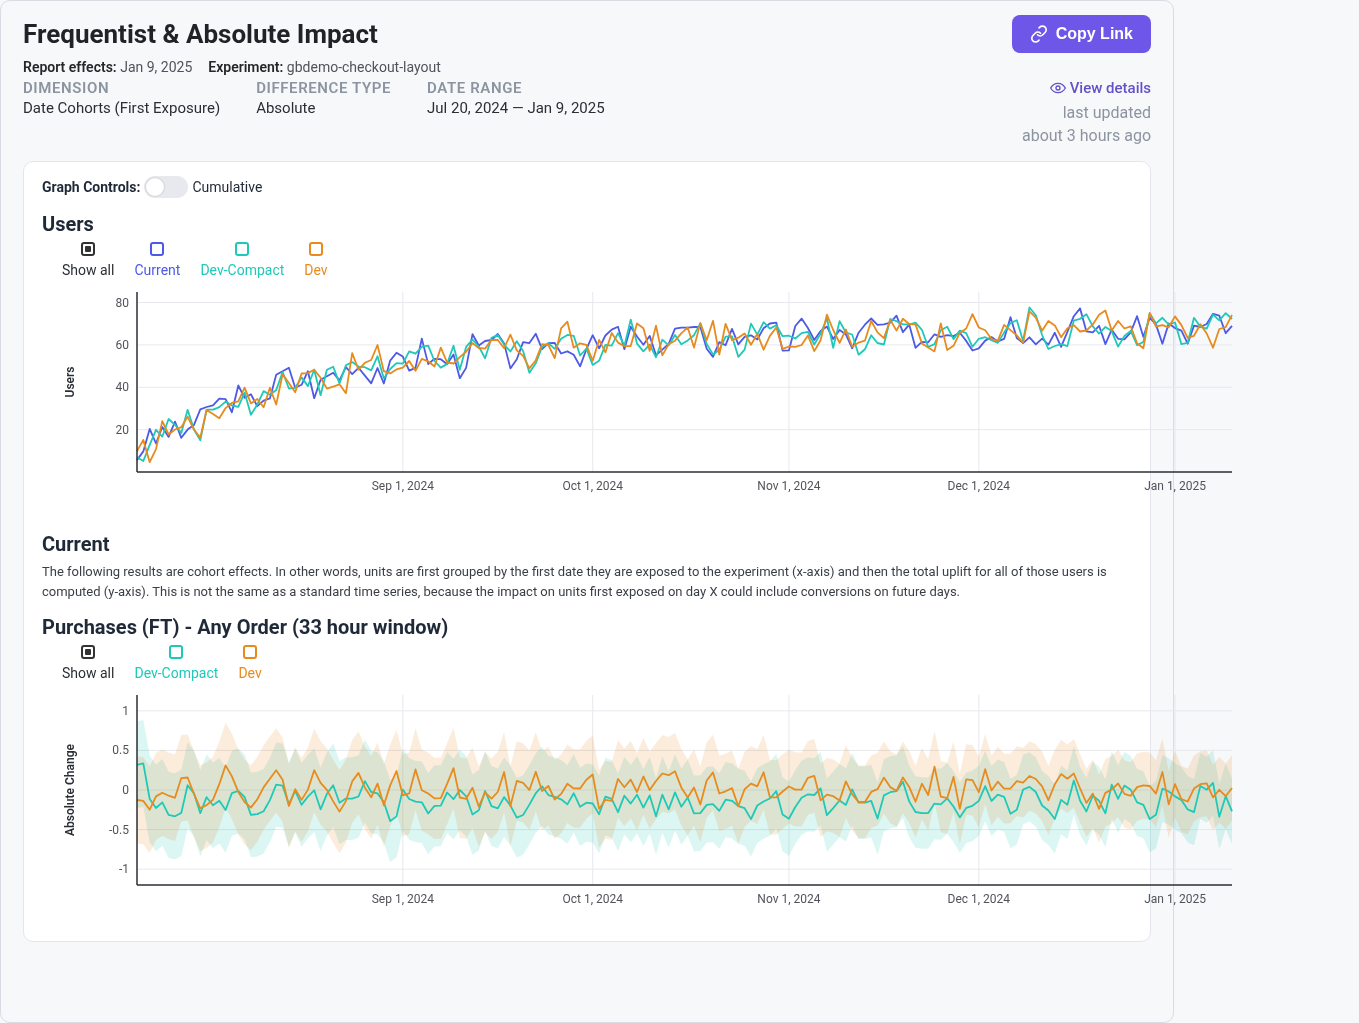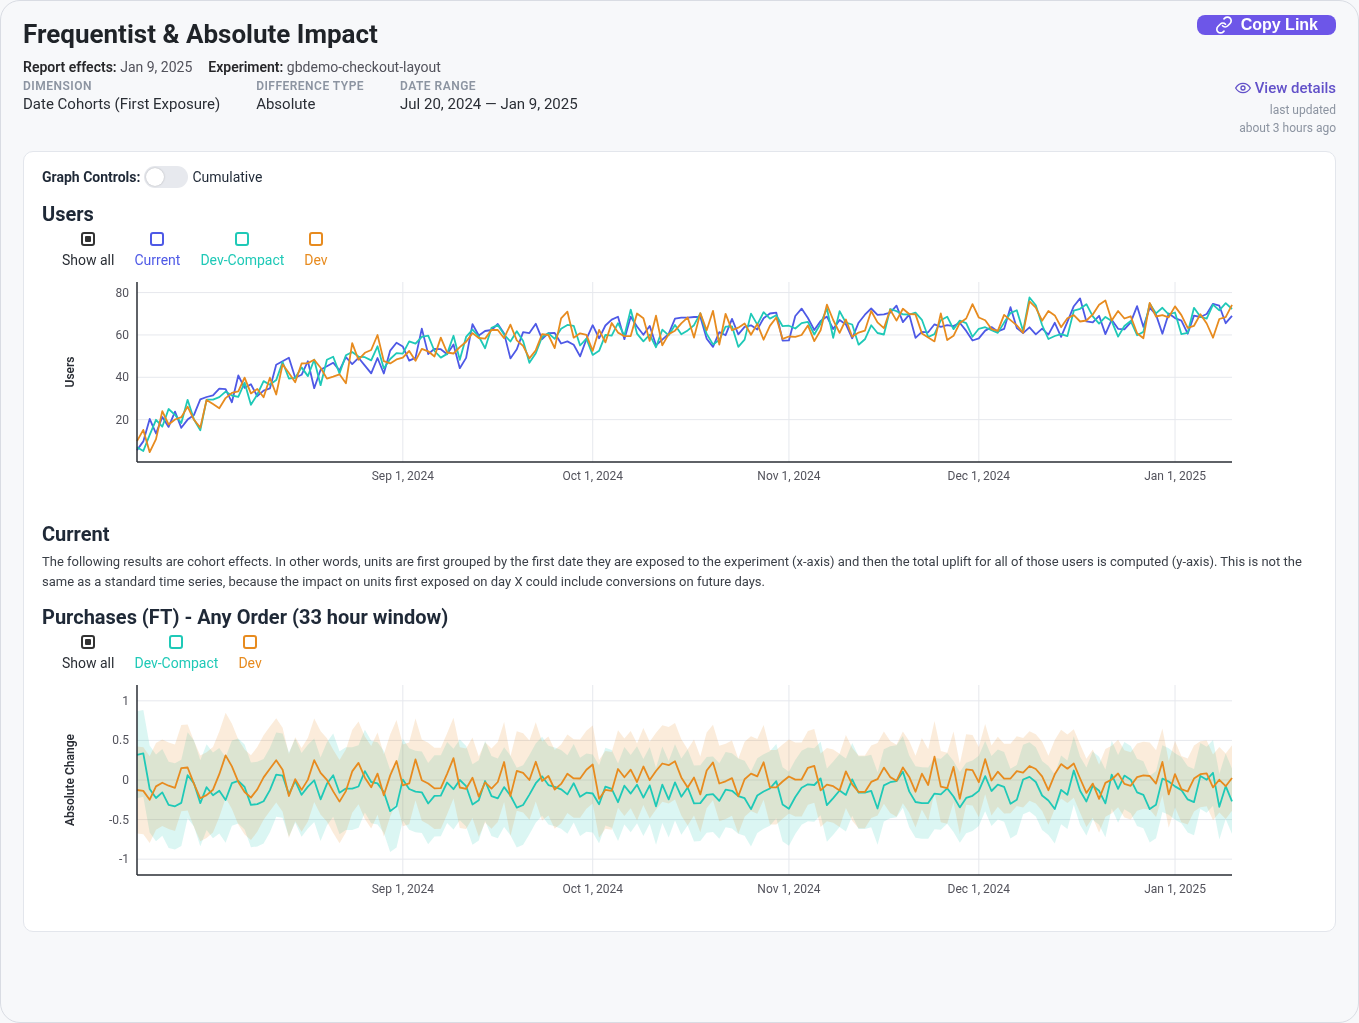--- a/index.html
+++ b/index.html
@@ -3,25 +3,25 @@
 <meta charset="utf-8">
 <style>
   * { box-sizing: border-box; }
   body {
     margin: 0;
     font-family: -apple-system, BlinkMacSystemFont, "Segoe UI", Roboto, Helvetica, Arial, sans-serif;
     background: #f7f8fa;
     color: #1f2937;
   }
   .page {
-    width: 1359px;
+    width: 1174px;
     min-height: 1023px;
     background: #f7f8fa;
     border: 1px solid #d9dce3;
-    border-radius: 20px;
+    border-radius: 10px;
     padding: 14px 22px;
   }
   .header-row {
     display: flex;
     justify-content: space-between;
     align-items: flex-start;
   }
   h1 {
     font-size: 26px;
     font-weight: 700;
@@ -33,21 +33,21 @@
     color: #52525b;
     display: flex;
     gap: 16px;
   }
   .subrow b { color: #27272a; font-weight: 600; }
   .copy-btn {
     background: #6d56e8;
     color: #fff;
     border: none;
     border-radius: 8px;
-    padding: 1px 18px;
+    padding: 10px 18px;
     font-size: 16px;
     font-weight: 600;
     display: flex;
     align-items: center;
     gap: 8px;
     cursor: pointer;
   }
   .copy-btn svg { width: 18px; height: 18px; }
   h2.section {
     font-size: 20px;
@@ -59,21 +59,21 @@
     display: flex;
     justify-content: space-between;
     align-items: flex-start;
     margin-top: 4px;
   }
   .analysis-cols {
     display: flex;
     gap: 36px;
   }
   .acol .label {
-    font-size: 12px;
+    font-size: 15px;
     letter-spacing: .04em;
     color: #8c94a1;
     font-weight: 600;
     text-transform: uppercase;
   }
   .acol .val {
     font-size: 15px;
     color: #2a2e35;
     margin-top: 2px;
   }
@@ -83,21 +83,21 @@
   }
   .view-details {
     color: #6251c9;
     font-weight: 500;
     font-size: 15px;
     display: inline-flex;
     align-items: center;
     gap: 4px;
     cursor: pointer;
   }
-  .right-info .mut { color: #8c94a1; font-size: 12px; margin-top: 4px; }
+  .right-info .mut { color: #8c94a1; font-size: 16px; margin-top: 4px; }
   .panel {
     background: #fff;
     border: 1px solid #e3e6ec;
     border-radius: 10px;
     padding: 14px 18px 26px;
     margin-top: 16px;
   }
   .controls-row {
     display: flex;
     align-items: center;

